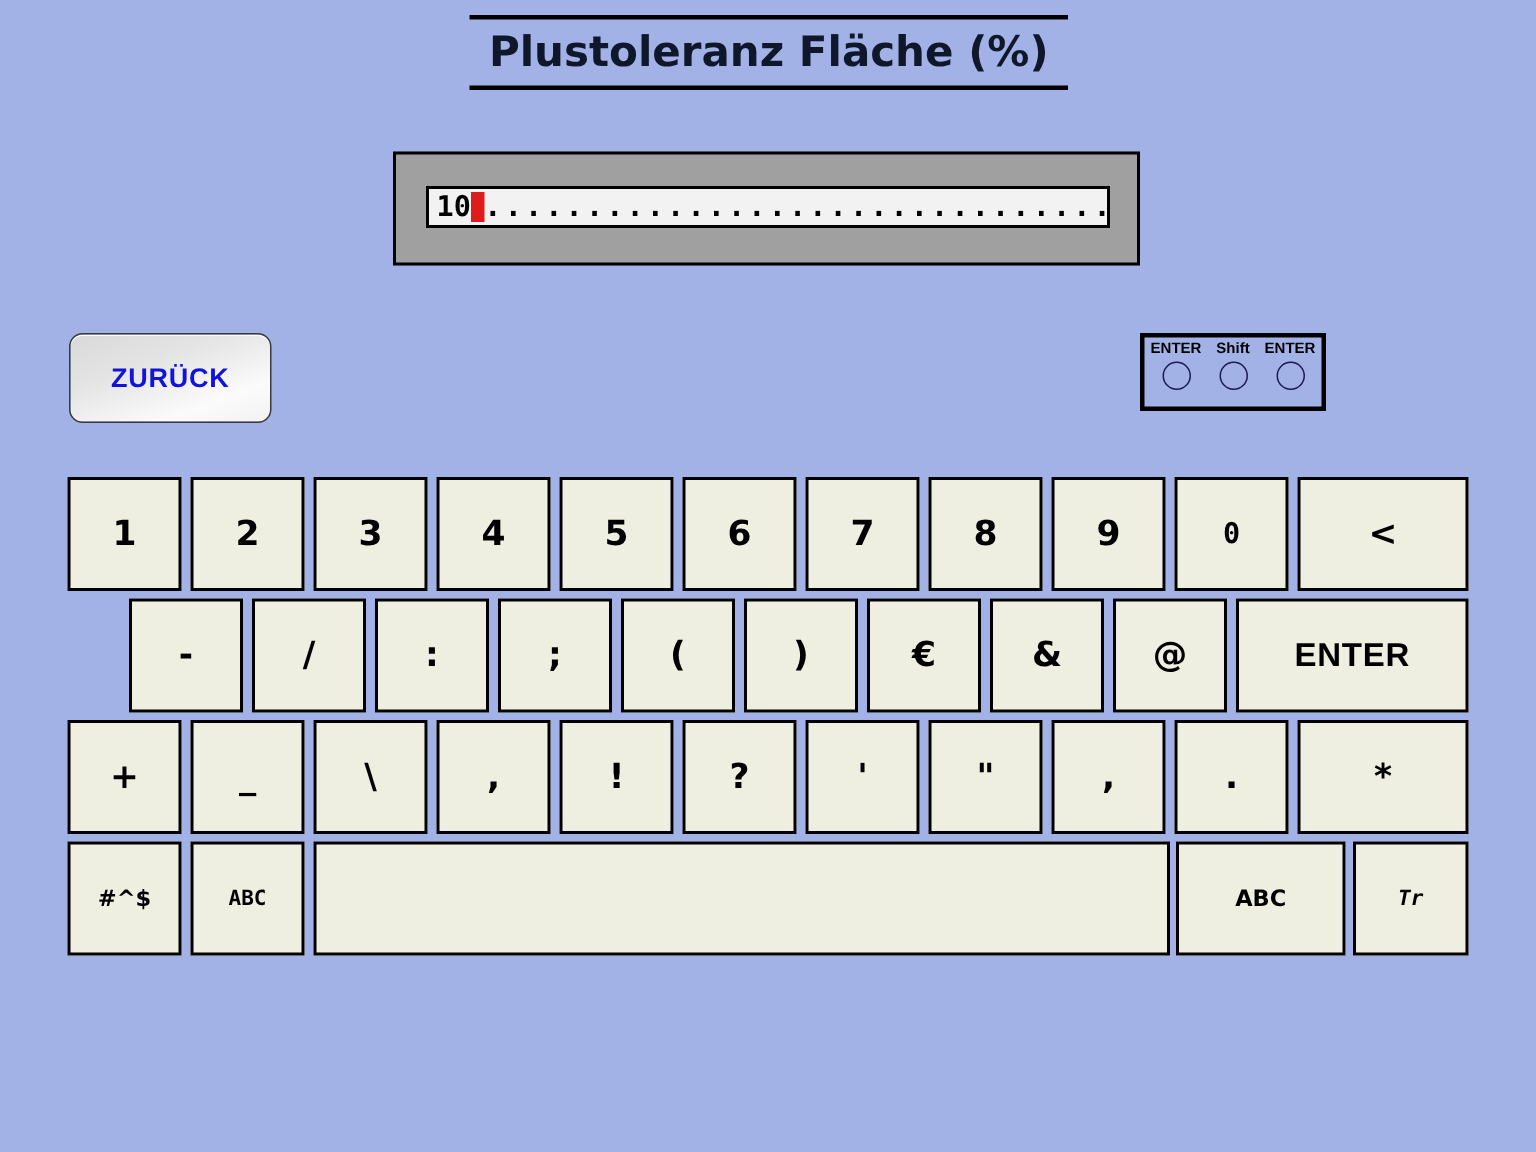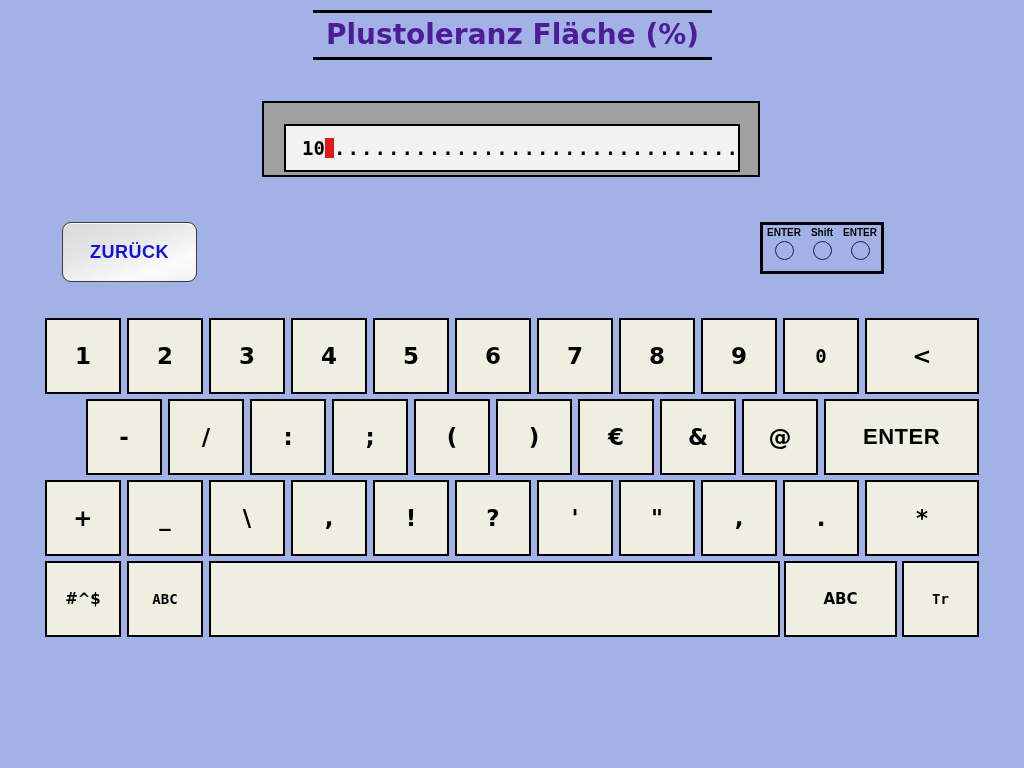--- a/index.html
+++ b/index.html
@@ -22,21 +22,21 @@
     top: 10px;
     width: 399px;
     border-top: 3px solid #000;
     border-bottom: 3px solid #000;
     text-align: center;
   }
   #title-text {
     font-family: "DejaVu Sans", sans-serif;
     font-size: 28px;
     font-weight: bold;
-    color: #4c1d95;
+    color: #0f172a;
     line-height: 44px;
     letter-spacing: 0px;
     white-space: nowrap;
     text-align: center;
   }
 
   
   #input-frame {
     position: absolute;
     left: 262px;
@@ -45,29 +45,29 @@
     height: 76px;
     background: #a0a0a0;
     border: 2px solid #000;
     box-sizing: border-box;
   }
   #input-field {
     position: absolute;
     left: 20px;
     top: 21px;
     width: 456px;
-    height: 48px;
+    height: 28px;
     background: #f2f2f2;
     border: 2px solid #000;
     box-sizing: border-box;
     overflow: hidden;
     white-space: nowrap;
     display: flex;
     align-items: center;
-    padding-left: 16px;
+    padding-left: 5px;
   }
   #input-value {
     font-family: "DejaVu Sans Mono", monospace;
     font-size: 19px;
     font-weight: bold;
     color: #000;
     line-height: 28px;
   }
   #input-cursor {
     display: inline-block;
@@ -95,21 +95,20 @@
     height: 60px;
     border: 1px solid #3a3a3a;
     border-radius: 9px;
     background: linear-gradient(160deg, #d9d9d9 0%, #e4e4e4 35%, #fbfbfb 75%, #f2f2f2 100%);
     box-shadow: inset 0 1px 0 #ffffff;
     box-sizing: border-box;
     display: flex;
     align-items: center;
     justify-content: center;
     cursor: pointer;
-    margin-left: 16px;
   }
   #back-button-label {
     font-family: "Liberation Sans", sans-serif;
     font-size: 18px;
     font-weight: bold;
     color: #1212dd;
     letter-spacing: 0.5px;
   }
 
   
@@ -345,17 +344,17 @@
       </div>
       <div class="key" style="left: 127px; width: 76px; top: 0px;">
         <span class="key-label smallmono">ABC</span>
       </div>
       <div class="key" style="left: 209px; width: 571px; top: 0px;">
         <span class="key-label blank"></span>
       </div>
       <div class="key" style="left: 784px; width: 113px; top: 0px;">
         <span class="key-label small">ABC</span>
       </div>
-      <div class="key" style="left: 902px; width: 77px; top: 0px;">
+      <div class="key" style="left: 902px; width: 77px; top: 0px; font-style: italic;">
         <span class="key-label smallmono">Tr</span>
       </div>
     </div>
   </div>
 
 </body></html>

